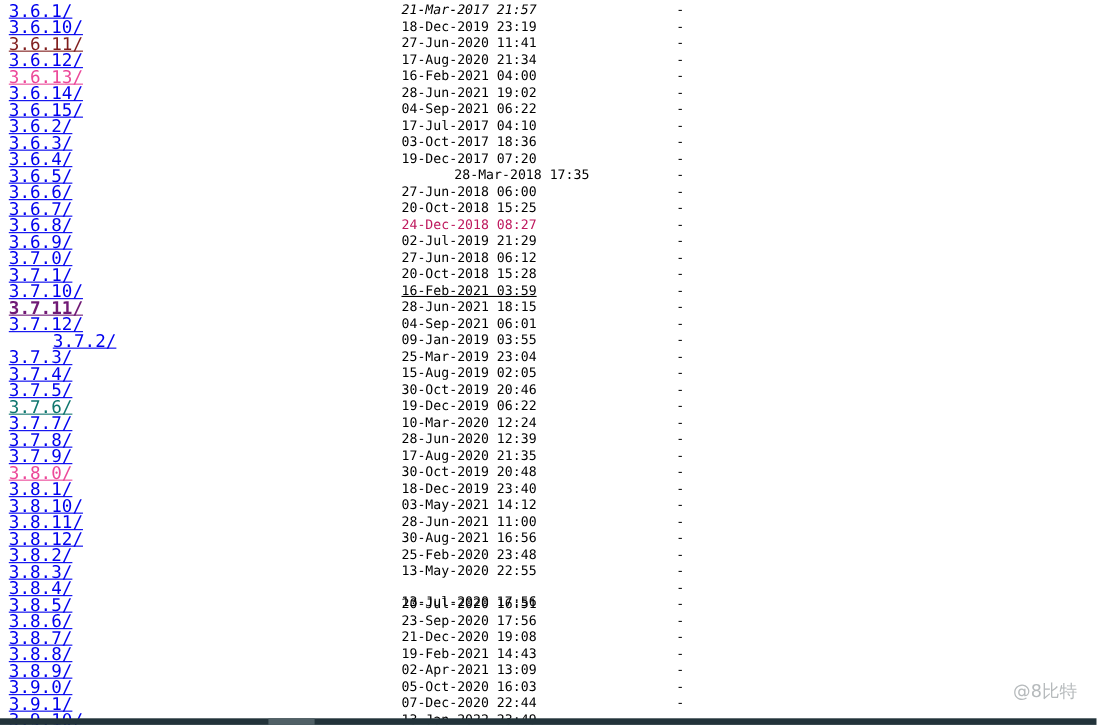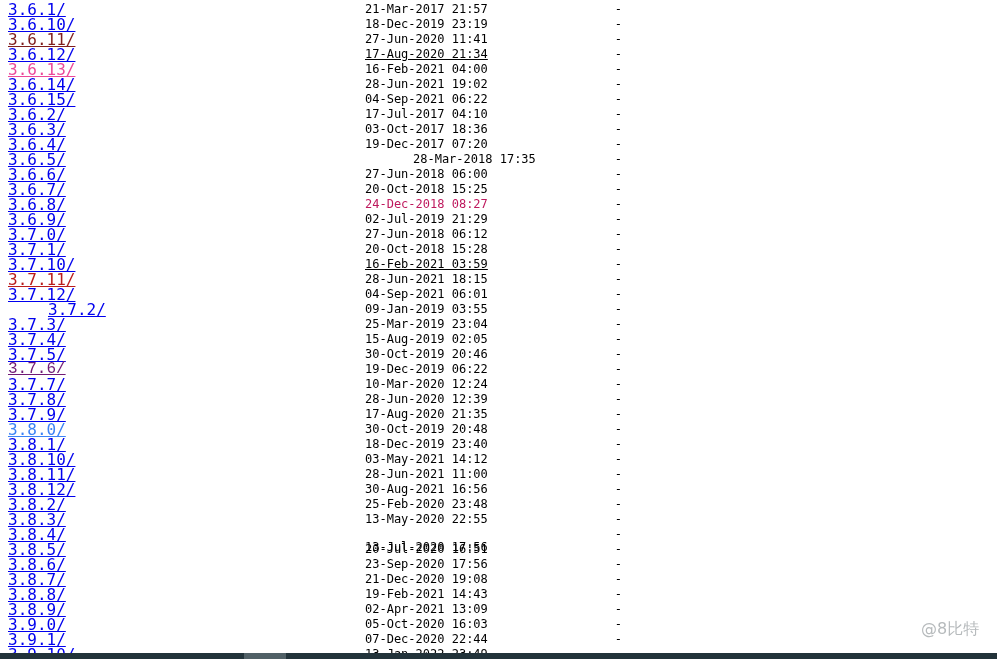--- a/index.html
+++ b/index.html
@@ -74,36 +74,36 @@
     width: 42px;
     height: 6px;
   }
 </style>
 </head>
 <body style="background: rgb(255, 255, 255);">
 
 <div id="listing">
     <div class="row">
       <a class="name" href="#" style="color: rgb(0, 0, 238);">3.6.1/</a>
-      <span class="date" style="color: rgb(0, 0, 0);">21-Mar-2017 21:57</span>
+      <span class="date" style="color: rgb(0, 0, 0); font-style: italic;">21-Mar-2017 21:57</span>
       <span class="size" style="color: rgb(0, 0, 0);">-</span>
     </div>
     <div class="row">
       <a class="name" href="#" style="color: rgb(0, 0, 238);">3.6.10/</a>
       <span class="date" style="color: rgb(0, 0, 0);">18-Dec-2019 23:19</span>
       <span class="size" style="color: rgb(0, 0, 0);">-</span>
     </div>
     <div class="row">
       <a class="name" href="#" style="color: #7f1d1d;">3.6.11/</a>
       <span class="date" style="color: rgb(0, 0, 0);">27-Jun-2020 11:41</span>
       <span class="size" style="color: rgb(0, 0, 0);">-</span>
     </div>
     <div class="row">
       <a class="name" href="#" style="color: rgb(0, 0, 238);">3.6.12/</a>
-      <span class="date" style="color: rgb(0, 0, 0); text-decoration: underline;">17-Aug-2020 21:34</span>
+      <span class="date" style="color: rgb(0, 0, 0);">17-Aug-2020 21:34</span>
       <span class="size" style="color: rgb(0, 0, 0);">-</span>
     </div>
     <div class="row">
       <a class="name" href="#" style="color: #ec4899;">3.6.13/</a>
       <span class="date" style="color: rgb(0, 0, 0);">16-Feb-2021 04:00</span>
       <span class="size" style="color: rgb(0, 0, 0);">-</span>
     </div>
     <div class="row">
       <a class="name" href="#" style="color: rgb(0, 0, 238);">3.6.14/</a>
       <span class="date" style="color: rgb(0, 0, 0);">28-Jun-2021 19:02</span>
@@ -163,21 +163,21 @@
       <a class="name" href="#" style="color: rgb(0, 0, 238);">3.7.1/</a>
       <span class="date" style="color: rgb(0, 0, 0);">20-Oct-2018 15:28</span>
       <span class="size" style="color: rgb(0, 0, 0);">-</span>
     </div>
     <div class="row">
       <a class="name" href="#" style="color: rgb(0, 0, 238);">3.7.10/</a>
       <span class="date" style="color: #000000; text-decoration: underline;">16-Feb-2021 03:59</span>
       <span class="size" style="color: rgb(0, 0, 0);">-</span>
     </div>
     <div class="row">
-      <a class="name" href="#" style="color: #b91c1c;">3.7.11/</a>
+      <a class="name" href="#" style="color: #701a75; font-weight: bold;">3.7.11/</a>
       <span class="date" style="color: rgb(0, 0, 0);">28-Jun-2021 18:15</span>
       <span class="size" style="color: rgb(0, 0, 0);">-</span>
     </div>
     <div class="row">
       <a class="name" href="#" style="color: rgb(0, 0, 238);">3.7.12/</a>
       <span class="date" style="color: rgb(0, 0, 0);">04-Sep-2021 06:01</span>
       <span class="size" style="color: rgb(0, 0, 0);">-</span>
     </div>
     <div class="row">
       <a class="name" href="#" style="color: rgb(0, 0, 238); margin-left: 40px;">3.7.2/</a>
@@ -193,41 +193,41 @@
       <a class="name" href="#" style="color: rgb(0, 0, 238);">3.7.4/</a>
       <span class="date" style="color: rgb(0, 0, 0);">15-Aug-2019 02:05</span>
       <span class="size" style="color: rgb(0, 0, 0);">-</span>
     </div>
     <div class="row">
       <a class="name" href="#" style="color: rgb(0, 0, 238);">3.7.5/</a>
       <span class="date" style="color: rgb(0, 0, 0);">30-Oct-2019 20:46</span>
       <span class="size" style="color: rgb(0, 0, 0);">-</span>
     </div>
     <div class="row">
-      <a class="name" href="#" style="color: #701a75; font-family: Liberation Mono, monospace;">3.7.6/</a>
+      <a class="name" href="#" style="color: #0f766e;">3.7.6/</a>
       <span class="date" style="color: rgb(0, 0, 0);">19-Dec-2019 06:22</span>
       <span class="size" style="color: rgb(0, 0, 0);">-</span>
     </div>
     <div class="row">
       <a class="name" href="#" style="color: rgb(0, 0, 238);">3.7.7/</a>
       <span class="date" style="color: rgb(0, 0, 0);">10-Mar-2020 12:24</span>
       <span class="size" style="color: rgb(0, 0, 0);">-</span>
     </div>
     <div class="row">
       <a class="name" href="#" style="color: rgb(0, 0, 238);">3.7.8/</a>
       <span class="date" style="color: rgb(0, 0, 0);">28-Jun-2020 12:39</span>
       <span class="size" style="color: rgb(0, 0, 0);">-</span>
     </div>
     <div class="row">
       <a class="name" href="#" style="color: rgb(0, 0, 238);">3.7.9/</a>
       <span class="date" style="color: rgb(0, 0, 0);">17-Aug-2020 21:35</span>
       <span class="size" style="color: rgb(0, 0, 0);">-</span>
     </div>
     <div class="row">
-      <a class="name" href="#" style="color: #3b82f6;">3.8.0/</a>
+      <a class="name" href="#" style="color: #ec4899;">3.8.0/</a>
       <span class="date" style="color: rgb(0, 0, 0);">30-Oct-2019 20:48</span>
       <span class="size" style="color: rgb(0, 0, 0);">-</span>
     </div>
     <div class="row">
       <a class="name" href="#" style="color: rgb(0, 0, 238);">3.8.1/</a>
       <span class="date" style="color: rgb(0, 0, 0);">18-Dec-2019 23:40</span>
       <span class="size" style="color: rgb(0, 0, 0);">-</span>
     </div>
     <div class="row">
       <a class="name" href="#" style="color: rgb(0, 0, 238);">3.8.10/</a>

